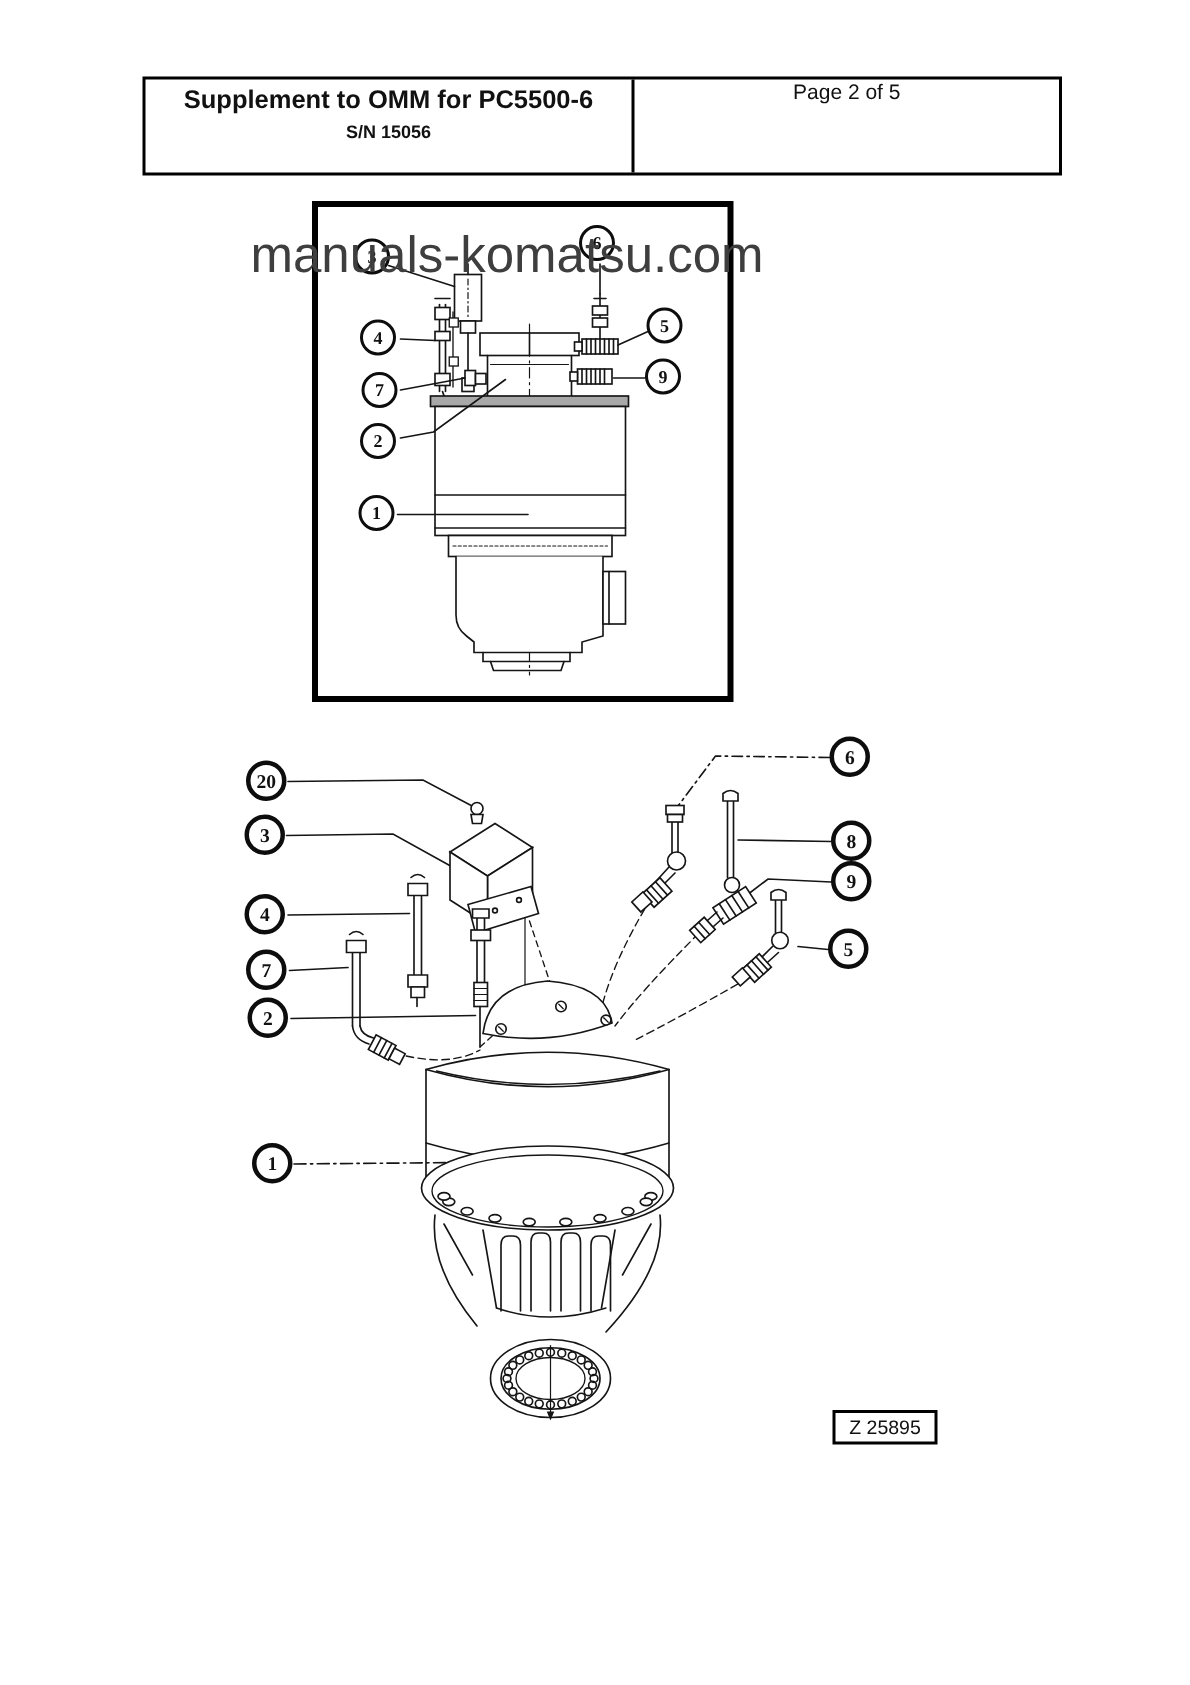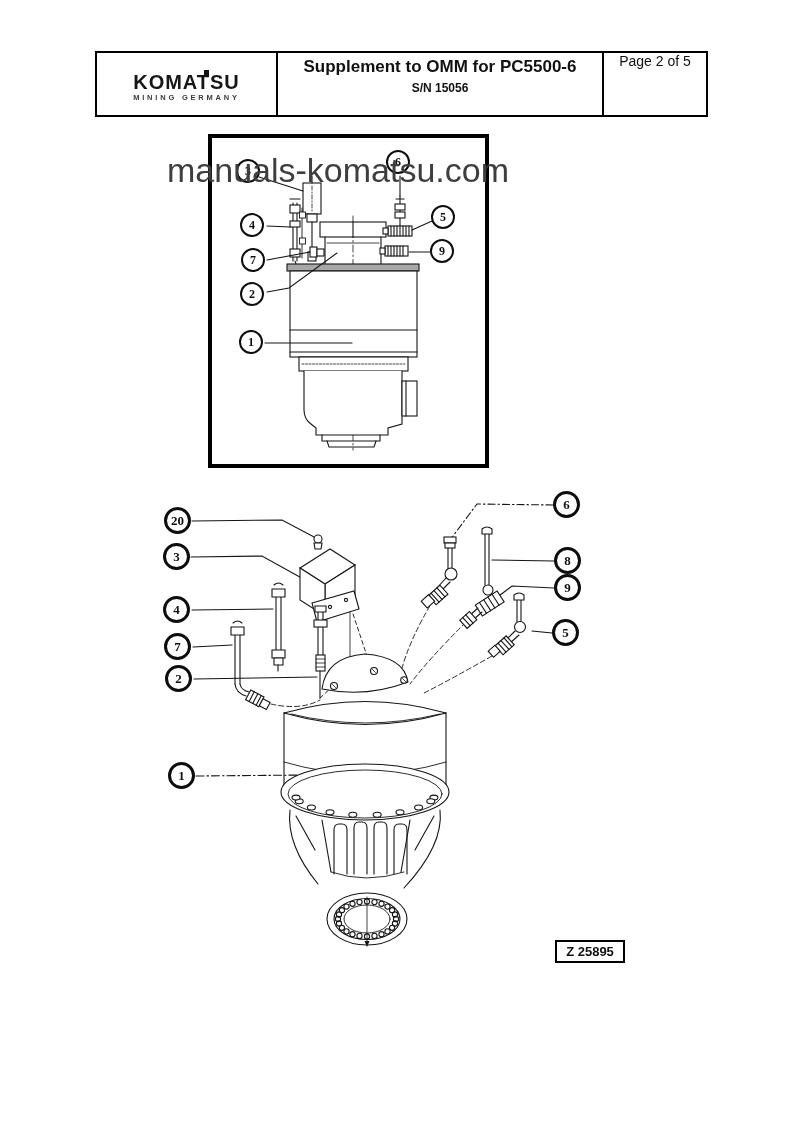--- a/index.html
+++ b/index.html
@@ -29,33 +29,28 @@
   .fig-bottom{position:absolute;left:150px;top:480px;width:460px;height:500px;z-index:1;}
 
   
   .co{position:absolute;background:#fff;border-radius:50%;display:flex;align-items:center;justify-content:center;
       font-family:"Liberation Serif",serif;font-weight:bold;z-index:5;}
   .co-t{width:20px;height:20px;border:2.5px solid #0d0d0d;font-size:12px;}
   .co-b{width:21px;height:21px;border:3px solid #0d0d0d;font-size:13px;}
 
   
   .fig-code{position:absolute;left:555px;top:940px;width:70px;height:23px;border:2px solid #000;box-sizing:border-box;
-            display:flex;align-items:center;justify-content:center;font-size:13px;font-weight:bold;background:#fff;}
+            display:flex;align-items:center;justify-content:center;font-size:13px;font-weight:normal;background:#fff;}
 </style>
 </head>
 <body>
 
 <div class="page">
 
   <div class="header">
-    <div class="h-cell logo-cell">
-      <div class="brand">KOMATSU</div>
-      <div class="brand-tick"></div>
-      <div class="brand-sub">MINING GERMANY</div>
-    </div>
     <div class="h-cell title-cell">
       <div class="title-l1">Supplement to OMM for PC5500-6</div>
       <div class="title-l2">S/N 15056</div>
     </div>
     <div class="h-cell page-cell">Page 2 of 5</div>
   </div>
 
   <div class="fig-top">
     <svg viewBox="212 138 273 326">
       <g stroke="#151515" fill="none" stroke-width="1.1" stroke-linecap="round">

